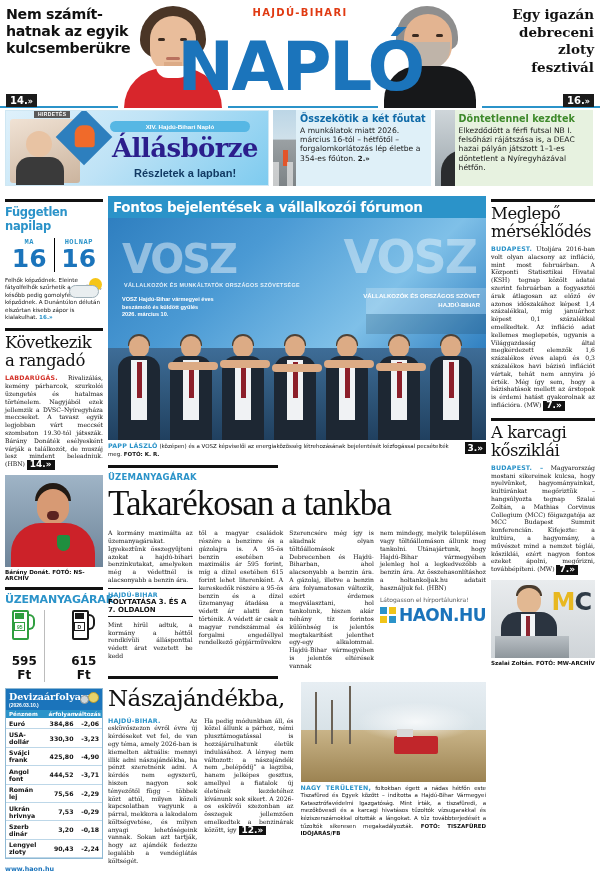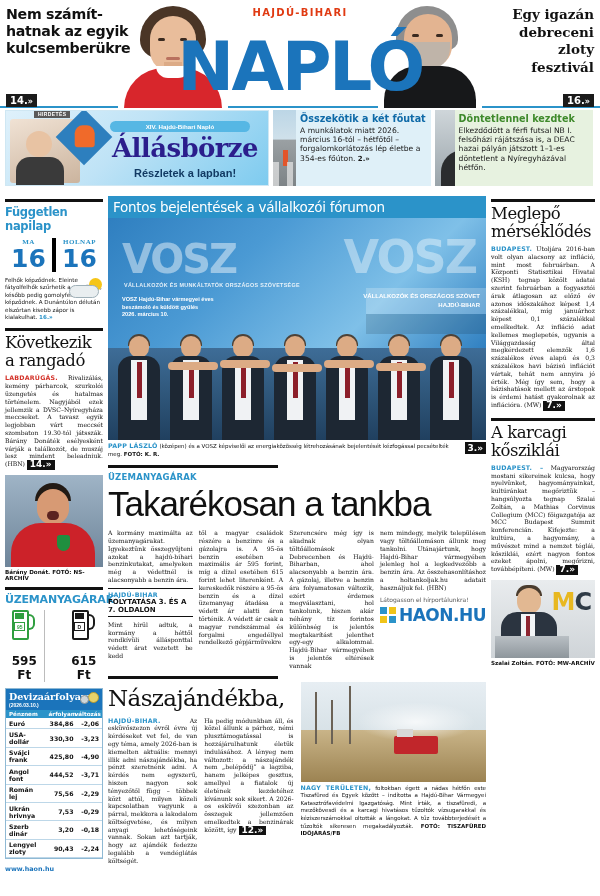--- a/index.html
+++ b/index.html
@@ -101,23 +101,23 @@
   .col-mid { width: 378px; }
   .col-right { width: 104px; }
 
   .hr-thick { height: 3px; background: #111; margin: 3px 0 3px 0; }
 
   .sec-head { font-family: "DejaVu Sans", sans-serif; font-weight: 700; font-size: 11.5px; color: #2b93c9; letter-spacing: -0.3px; }
   .meta { font-family: "DejaVu Sans", sans-serif; font-weight: 700; font-size: 6.6px; line-height: 9px; color: #111; }
 
   .weather { display: flex; margin-top: 5px; }
   .wx { flex: 1; text-align: center; }
-  .wx .d { font-family: Liberation Serif, serif; font-weight: 700; font-size: 7px; color: #2b93c9; letter-spacing: .5px; }
+  .wx .d { font-family: Liberation Mono, monospace; font-weight: 700; font-size: 7px; color: #2b93c9; letter-spacing: .5px; }
   .wx .t { font-family: "DejaVu Sans", sans-serif; font-weight: 700; font-size: 25px; color: #1b74bb; line-height: 26px; }
-  .wx + .wx { border-left: 4px solid #000000; }
+  .wx + .wx { border-left: 1px solid #000000; }
   .wxtext { position: relative; font-family: "DejaVu Sans", sans-serif; font-size: 5.6px; line-height: 7.4px; margin-top: 5px; color: #111; }
   .wxicon { position: absolute; right: 0; top: 0; width: 34px; height: 24px; }
   .wxicon .sun { position: absolute; right: 1px; top: 1px; width: 13px; height: 13px; background: #f6c517; border-radius: 50%; }
   .wxicon .cl { position: absolute; left: 0; top: 8px; width: 30px; height: 13px; background: #e9eef0; border: 1px solid #9fb0b8; border-radius: 9px; }
 
   .big-serif { font-family: "DejaVu Serif", serif; font-weight: 400; color: #111; }
   .lead-title-s { font-size: 16.5px; line-height: 18px; letter-spacing: -0.5px; }
 
   .body-just { font-family: "DejaVu Serif", serif; font-size: 6.1px; line-height: 7.8px; text-align: justify; color: #111; }
   .kicker-red { font-family: "DejaVu Sans", sans-serif; font-weight: 700; font-size: 6.3px; color: #d4332a; letter-spacing: .2px; }
@@ -157,21 +157,21 @@
   .fx .fxsub { display: flex; background: #2b93c9; color: #fff; font-family: "DejaVu Sans", sans-serif; font-weight: 700; font-size: 5.6px; padding: 1px 3px; }
   .fx table { width: 100%; border-collapse: collapse; font-family: "DejaVu Sans", sans-serif; font-size: 6.2px; font-weight: 700; }
   .fx td { padding: 1.7px 3px; border-bottom: 1px solid #bdd7e8; }
   .fx td.num { text-align: right; }
   .fx .c1 { width: 44%; } .fx .c2 { width: 29%; } .fx .c3 { width: 27%; }
 
   .contact { font-family: "DejaVu Sans", sans-serif; font-size: 6.4px; font-weight: 700; line-height: 9px; margin-top: 6px; }
   .contact .url { color: #1b74bb; }
 
   
-  .lead-banner { background: #2b93c9; color: #fff; font-family: "DejaVu Sans", sans-serif; font-weight: 400; font-size: 13.5px; padding: 3px 5px; letter-spacing: -0.3px; }
+  .lead-banner { background: #2b93c9; color: #fff; font-family: "DejaVu Sans", sans-serif; font-weight: 700; font-size: 13.5px; padding: 3px 5px; letter-spacing: -0.3px; }
   .lead-photo { position: relative; height: 222px; overflow: hidden; background: linear-gradient(#b8d6ea 0%, #7fb6dd 48%, #4b86b4 100%); }
   .lead-photo .banner-wall { position: absolute; left: 0; top: 0; right: 0; height: 132px; background: linear-gradient(135deg,#2f7fc0 0%,#4b9ad4 35%,#7fc0e8 70%,#2f7fc0 100%); }
   .lead-photo .vosz { position: absolute; left: 14px; top: 18px; font-family: "DejaVu Sans", sans-serif; font-weight: 700; font-size: 40px; color: rgba(255,255,255,.45); letter-spacing: -2px; }
   .lead-photo .vosz2 { position: absolute; right: 10px; top: 12px; font-family: "DejaVu Sans", sans-serif; font-weight: 700; font-size: 46px; color: rgba(255,255,255,.4); letter-spacing: -2px; }
   .lead-photo .subline { position: absolute; left: 16px; top: 64px; font-size: 5.4px; color: rgba(255,255,255,.85); font-weight: 700; letter-spacing: .3px; }
   .lead-photo .calloutbox { position: absolute; left: 14px; top: 78px; width: 120px; font-size: 5.6px; color: #fff; line-height: 7.5px; font-weight: 700; }
   .lead-photo .rband { position: absolute; right: 0; top: 70px; width: 120px; height: 26px; background: rgba(255,255,255,.22); }
   .lead-photo .rband2 { position: absolute; right: 0; top: 96px; width: 120px; height: 20px; background: rgba(0,0,0,.12); }
   .lead-photo .rtxt { position: absolute; right: 6px; top: 74px; font-size: 6px; color: #fff; font-weight: 700; text-align: right; line-height: 9px; }
   .lead-photo .floor { position: absolute; left: 0; right: 0; bottom: 0; height: 92px; background: linear-gradient(#3e6d97,#20405f); }
@@ -180,21 +180,21 @@
   .lead-photo .person .hr { position: absolute; left: 12px; top: -2px; width: 22px; height: 12px; background: #4c4238; border-radius: 11px 11px 0 0; }
   .lead-photo .person .bd { position: absolute; left: 2px; top: 20px; width: 42px; height: 84px; background: #1d2733; border-radius: 14px 14px 0 0; }
   .lead-photo .person .sh { position: absolute; left: 15px; top: 24px; width: 16px; height: 60px; background: #f0f2f4; }
   .lead-photo .person .tie { position: absolute; left: 21px; top: 26px; width: 5px; height: 36px; background: #8c1f2a; }
   .lead-photo .armwrap { position: absolute; left: 60px; bottom: 56px; width: 260px; height: 26px; }
   .lead-photo .armwrap .arm { position: absolute; width: 50px; height: 8px; background: #dcab85; border-radius: 5px; }
   .lead-caption { display: flex; align-items: flex-start; gap: 4px; padding: 2px 0 0 0; }
   .lead-caption .txt { flex: 1; font-family: "DejaVu Sans", sans-serif; font-size: 5.5px; line-height: 7.6px; }
 
   .mid-head { font-family: "DejaVu Sans", sans-serif; font-weight: 700; font-size: 8.5px; color: #2b93c9; letter-spacing: .2px; margin-top: 4px; }
-  .mid-title { font-family: Liberation Sans, sans-serif; font-size: 35px; line-height: 39px; letter-spacing: -1px; margin: 2px 0 6px 0; }
+  .mid-title { font-family: Liberation Serif, serif; font-size: 35px; line-height: 39px; letter-spacing: -1px; margin: 2px 0 6px 0; }
   .mid-title2 { font-family: "DejaVu Serif", serif; font-size: 23px; line-height: 27px; letter-spacing: -0.6px; margin: 3px 0 5px 0; }
 
   .cols4 { display: flex; gap: 6px; }
   .cols4 > div { flex: 1; }
   .cols2 { display: flex; gap: 7px; }
   .cols2 > div { flex: 1; }
 
   .jump { font-family: "DejaVu Sans", sans-serif; font-weight: 700; font-size: 7px; border-top: 1px solid #111; border-bottom: 1px solid #111; padding: 2px 0; margin: 4px 0; }
 
   .haon-bar { margin-top: 4px; }

